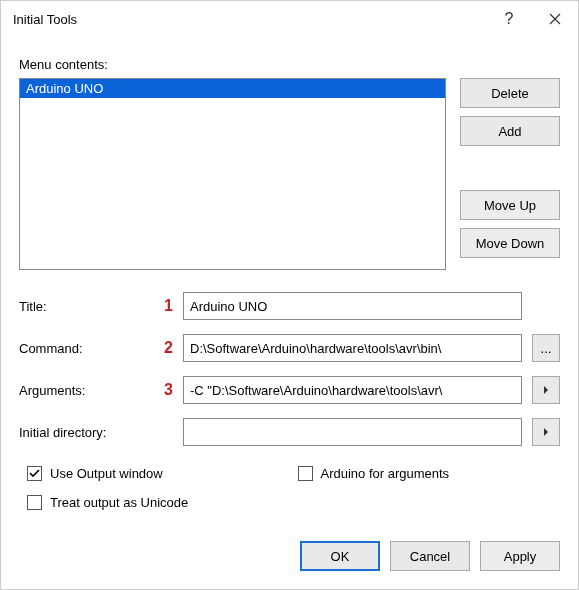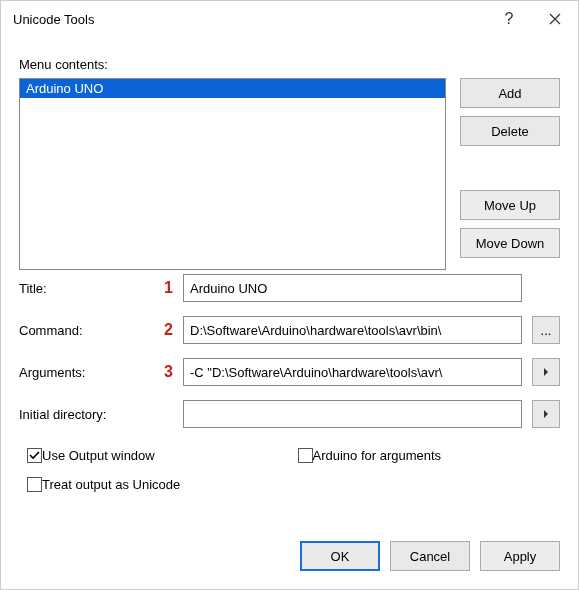--- a/index.html
+++ b/index.html
@@ -12,68 +12,68 @@
   .content { padding: 20px 18px 14px 18px; flex: 1; display: flex; flex-direction: column; }
   .label { color: #000; margin-bottom: 6px; }
   .top-row { display: flex; gap: 14px; }
   .listbox { flex: 1; height: 192px; border: 1px solid #888; background: #fff; overflow: hidden; }
   .list-item { padding: 2px 6px; }
   .list-item.selected { background: #0a64d8; color: #fff; }
   .side-buttons { width: 100px; display: flex; flex-direction: column; gap: 8px; }
   .gap { height: 28px; }
   .btn { height: 30px; border: 1px solid #aaa; background: #e9e9e9; color: #000; display: flex; align-items: center; justify-content: center; cursor: pointer; }
   .btn.disabled { color: #000000; background: #ececec; cursor: default; }
-  .form { margin-top: 4px; display: flex; flex-direction: column; gap: 14px; }
+  .form { margin-top: 22px; display: flex; flex-direction: column; gap: 14px; }
   .form-row { display: flex; align-items: center; gap: 10px; height: 28px; }
   .form-label { width: 130px; }
   .marker { width: 14px; text-align: right; font-weight: bold; color: #c42020; font-size: 16px; }
   .form-row .marker + input,
   .form-row .spacer + input { flex: 1; }
   .spacer { width: 14px; }
   input.text { height: 28px; padding: 2px 6px; border: 1px solid #888; background: #fff; color: #000; }
   .smallbtn { width: 28px; height: 28px; border: 1px solid #aaa; background: #e9e9e9; display: flex; align-items: center; justify-content: center; cursor: pointer; }
   .smallbtn svg { width: 10px; height: 10px; }
   .checks { margin-top: 20px; display: grid; grid-template-columns: 1fr 1fr; row-gap: 14px; }
-  .chk { display: flex; align-items: center; gap: 0; padding-left: 8px; }
+  .chk { display: flex; align-items: center; gap: 8px; padding-left: 8px; }
   .chk.disabled { color: #9e9e9e; }
   .box { width: 15px; height: 15px; border: 1px solid #555; display: flex; align-items: center; justify-content: center; background: #fff; }
   .chk.disabled .box { border-color: #bbb; }
   .box svg { width: 11px; height: 11px; }
   .footer { display: flex; justify-content: flex-end; gap: 10px; padding: 0 18px 18px 18px; }
   .footer .btn { width: 80px; }
   .btn.primary { border: 2px solid #1a6fd6; background: #e9e9e9; }
 </style>
 </head>
 <body>
 
 <div class="dialog">
 
   <div class="titlebar">
-    <div class="title">Unicode Tools</div>
+    <div class="title">Initial Tools</div>
     <div class="titlebar-btn">
       <span style="font-size:16px;">?</span>
     </div>
     <div class="titlebar-btn">
       <svg viewBox="0 0 14 14">
           <path d="M2 2 L12 12 M12 2 L2 12" stroke="#333" stroke-width="1.2" fill="none"></path>
         </svg>
     </div>
   </div>
 
   <div class="content">
 
     <div class="label">Menu contents:</div>
 
     <div class="top-row">
       <div class="listbox">
         <div class="list-item selected">Arduino UNO</div>
       </div>
       <div class="side-buttons">
+        <div class="btn">Delete</div>
         <div class="btn">Add</div>
-        <div class="btn">Delete</div>
         <div class="gap"></div>
         <div class="btn disabled">Move Up</div>
         <div class="btn disabled">Move Down</div>
       </div>
     </div>
 
     <div class="form">
 
       <div class="form-row">
         <div class="form-label">Title:</div>

